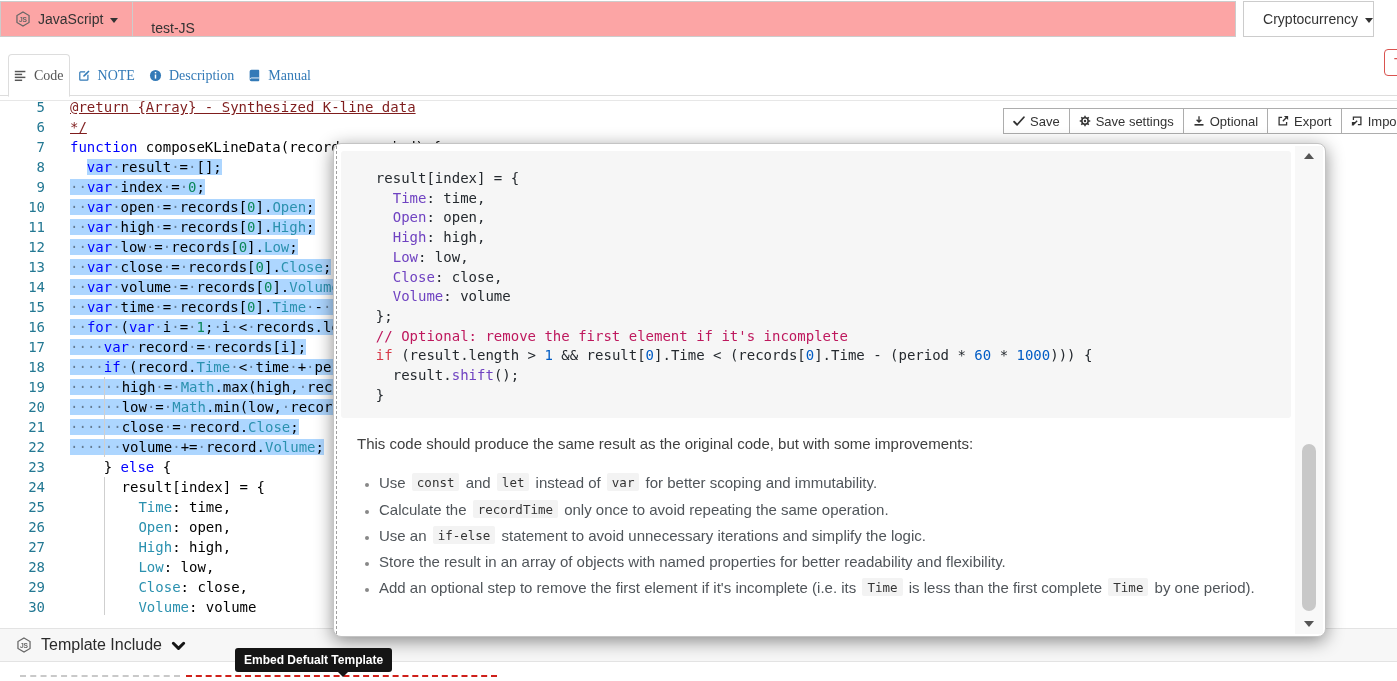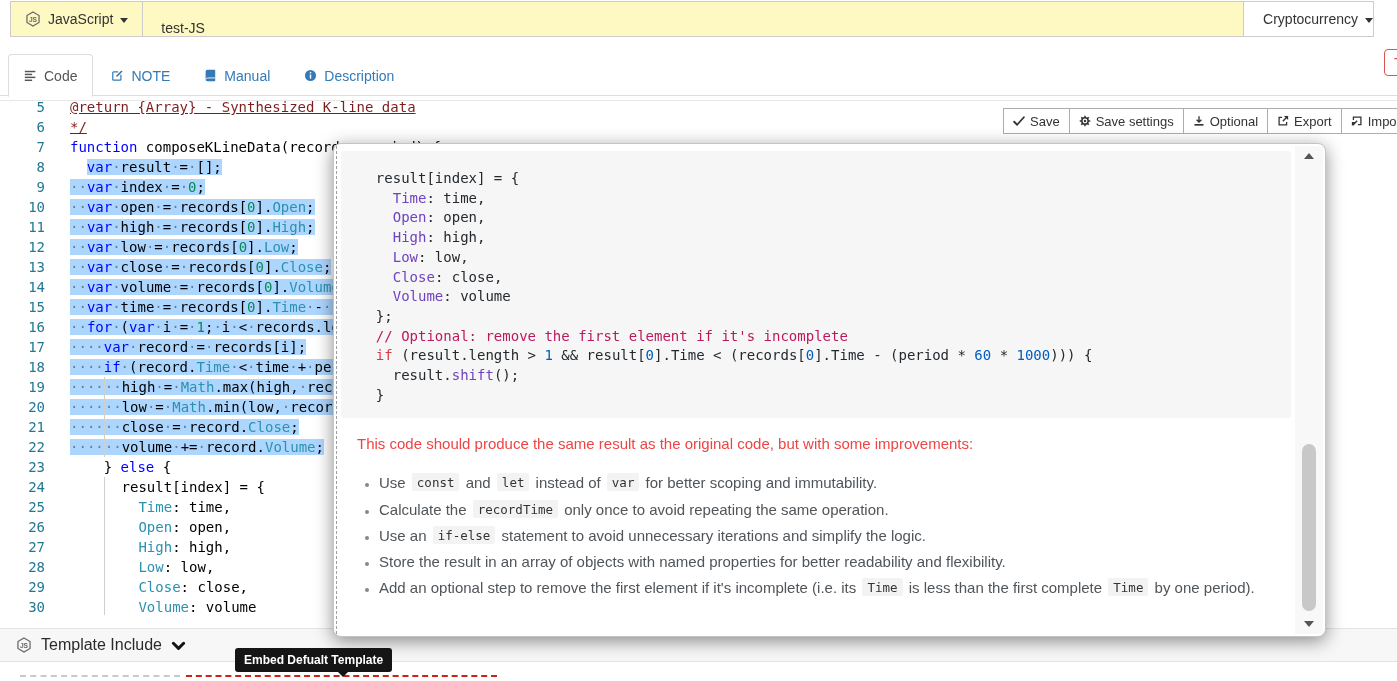--- a/index.html
+++ b/index.html
@@ -1,36 +1,36 @@
 <!DOCTYPE html>
 <html><head>
 <meta charset="utf-8">
 <style>
   * { box-sizing: border-box; margin: 0; padding: 0; }
   html,body { background:#fff; }
   body { font-family: "Liberation Sans", sans-serif; }
   #root { position:relative; width:1397px; height:681px; overflow:hidden; background:#fff; }
 
   
-  .topbar-main { position:absolute; left:10px; top:1px; width:1236px; height:36px;
-    border:1px solid #ccc; display:flex; align-items:stretch; background:#fef9c3; }
+  .topbar-main { position:absolute; left:0; top:1px; width:1236px; height:36px;
+    border:1px solid #ccc; display:flex; align-items:stretch; background:#fca5a5; }
   .lang-btn { display:flex; align-items:center; gap:7px; padding:0 14px; border-right:1px solid #ccc;
     color:#333; font-size:14px; cursor:pointer; }
   .strategy-name { display:flex; align-items:flex-end; padding-left:18px; font-size:14px; color:#333; flex:1; }
   .market-box { position:absolute; left:1243px; top:1px; width:131px; height:36px; border:1px solid #ccc;
     display:flex; align-items:center; justify-content:flex-end; gap:7px; font-size:14px; color:#333; background:#fff; cursor:pointer; }
   .caret { display:inline-block; width:0; height:0; border-left:4px solid transparent;
     border-right:4px solid transparent; border-top:5px solid #333; margin-top:2px; }
   .js-badge { color:#666; display:inline-flex; }
 
   
   .tabbar { position:absolute; left:0; top:53px; width:100%; height:43px; border-bottom:1px solid #ddd; padding-left:8px; }
   .tabbar ul { list-style:none; display:flex; height:100%; }
-  .tab { display:inline-flex; align-items:center; gap:7px; padding:0 15px; margin-right:2px; font-size:14px;
-    color:#337ab7; cursor:pointer; border:1px solid transparent; border-radius:4px 4px 0 0; height:43px; position:relative; top:1px; }
+  .tab { display:inline-flex; align-items:center; gap:7px; padding:0 5px; margin-right:2px; font-size:14px;
+    color:#337ab7; cursor:pointer; border:1px solid transparent; border-radius:4px 4px 0 0; height:43px; position:relative; top:1px;font-family:Liberation Serif, serif; }
   .tab.active { background:#fff; color:#555; border-color:#ddd; border-bottom-color:#fff; }
   .theme-btn { position:absolute; left:1384px; top:49px; width:40px; height:27px; border:1px solid #d9534f;
     border-radius:4px; color:#d9534f; font-size:14px; background:#fff; display:flex; align-items:center; padding-left:9px; cursor:pointer; }
 
   
   .editor { position:absolute; left:0; top:100px; width:100%; height:515px; border-top:1px solid #e7e7e7;
     overflow:hidden; background:#fff; font-family:"DejaVu Sans Mono", monospace; font-size:14px; }
   .ed-lines { position:relative; margin-top:-4px; }
   .ed-line { display:flex; height:20px; line-height:20px; white-space:pre; }
   .gutter { flex:0 0 45px; text-align:right; color:#237893; }
@@ -49,21 +49,21 @@
 
   
   .overlay { position:absolute; left:333px; top:143px; width:993px; height:494px; background:#fff;
     border:1px solid #c4c4c4; border-radius:8px; box-shadow:0 4px 18px rgba(0,0,0,0.45); z-index:20; overflow:hidden; }
   .ov-content { position:absolute; left:2px; top:2px; bottom:2px; width:960px;
     border-left:1px dashed #9e9e9e; border-right:1px dashed #9e9e9e; overflow:hidden; }
   .ov-codeblock { margin:5px 4px 0 4px; background:#f6f6f6; border-radius:3px; padding:18px 16px 13px 18px;
     font-family:"DejaVu Sans Mono", monospace; font-size:14px; line-height:19.7px; color:#24292e; white-space:pre; }
   .ok-cm { color:#be185d;text-align:center; } .ok-kw { color:#d73a49; } .ok-num { color:#005cc5; }
   .ok-prop, .ok-fn { color:#6f42c1; } .ok-pl { color:#24292e; }
-  .ov-paragraph { margin:16px 18px 16px 20px; font-size:15px; color:#ef4444; line-height:20px; }
+  .ov-paragraph { margin:16px 18px 16px 20px; font-size:15px; color:#404040; line-height:20px; }
   .ov-bullets { margin:12px 20px 0 0; padding-left:42px; }
   .ov-bullets li { font-size:15px; color:#50555a; line-height:25.3px; }
   .ov-bullets li::marker { color:#888; font-size:12px; }
   .chip { font-family:"DejaVu Sans Mono", monospace; font-size:12.5px; background:#f3f3f3; color:#333;
     padding:2px 5px 1px; border-radius:2px; margin:0 2px; position:relative; top:-1px; white-space:nowrap; }
   .ov-scroll { position:absolute; right:2px; top:2px; bottom:2px; width:28px; background:#f8f8f8; }
   .scroll-arrow-up, .scroll-arrow-down { position:absolute; left:9px; width:0; height:0;
     border-left:5px solid transparent; border-right:5px solid transparent; cursor:pointer; }
   .scroll-arrow-up { top:7px; border-bottom:6px solid #555; }
   .scroll-arrow-down { bottom:7px; border-top:6px solid #555; }
@@ -131,35 +131,35 @@
             <svg viewBox="0 0 16 16" width="13" height="13">
               <path d="M12.2 7.2v5.6a1 1 0 0 1-1 1H3.2a1 1 0 0 1-1-1V4.6a1 1 0 0 1 1-1h5.6" fill="none" stroke="currentColor" stroke-width="1.5"></path>
               <path d="M6.4 9.6l1.8-.4 6-6-1.4-1.4-6 6z" fill="currentColor"></path>
             </svg>
           </span>
           <span>NOTE</span>
         </li>
         <li class="tab">
           <span>
             <svg viewBox="0 0 16 16" width="13" height="13">
-              <path d="M4.2 1h8.6a1 1 0 0 1 1 1v12a1 1 0 0 1-1 1H4.2A2.2 2.2 0 0 1 2 12.8V3.2A2.2 2.2 0 0 1 4.2 1z" fill="currentColor"></path>
-              <path d="M2.6 12.6c0-.9.8-1.6 1.7-1.6h9.5" stroke="#fff" stroke-width="1.1" fill="none"></path>
-            </svg>
-          </span>
-          <span>Manual</span>
-        </li>
-        <li class="tab">
-          <span>
-            <svg viewBox="0 0 16 16" width="13" height="13">
               <circle cx="8" cy="8" r="6.8" fill="currentColor"></circle>
               <rect x="7.1" y="6.8" width="1.8" height="5" fill="#fff"></rect>
               <rect x="7.1" y="3.6" width="1.8" height="1.8" fill="#fff"></rect>
             </svg>
           </span>
           <span>Description</span>
+        </li>
+        <li class="tab">
+          <span>
+            <svg viewBox="0 0 16 16" width="13" height="13">
+              <path d="M4.2 1h8.6a1 1 0 0 1 1 1v12a1 1 0 0 1-1 1H4.2A2.2 2.2 0 0 1 2 12.8V3.2A2.2 2.2 0 0 1 4.2 1z" fill="currentColor"></path>
+              <path d="M2.6 12.6c0-.9.8-1.6 1.7-1.6h9.5" stroke="#fff" stroke-width="1.1" fill="none"></path>
+            </svg>
+          </span>
+          <span>Manual</span>
         </li>
       </ul>
   </div>
   <div class="theme-btn">
     <span>T</span>
   </div>
 
   <div class="editor">
     <div class="ed-lines" id="editor-lines">
         <div class="ed-line"><span class="gutter">5</span><span class="ed-code"><span class="tk-cm">@return {Array} - Synthesized K-line data</span></span></div>

